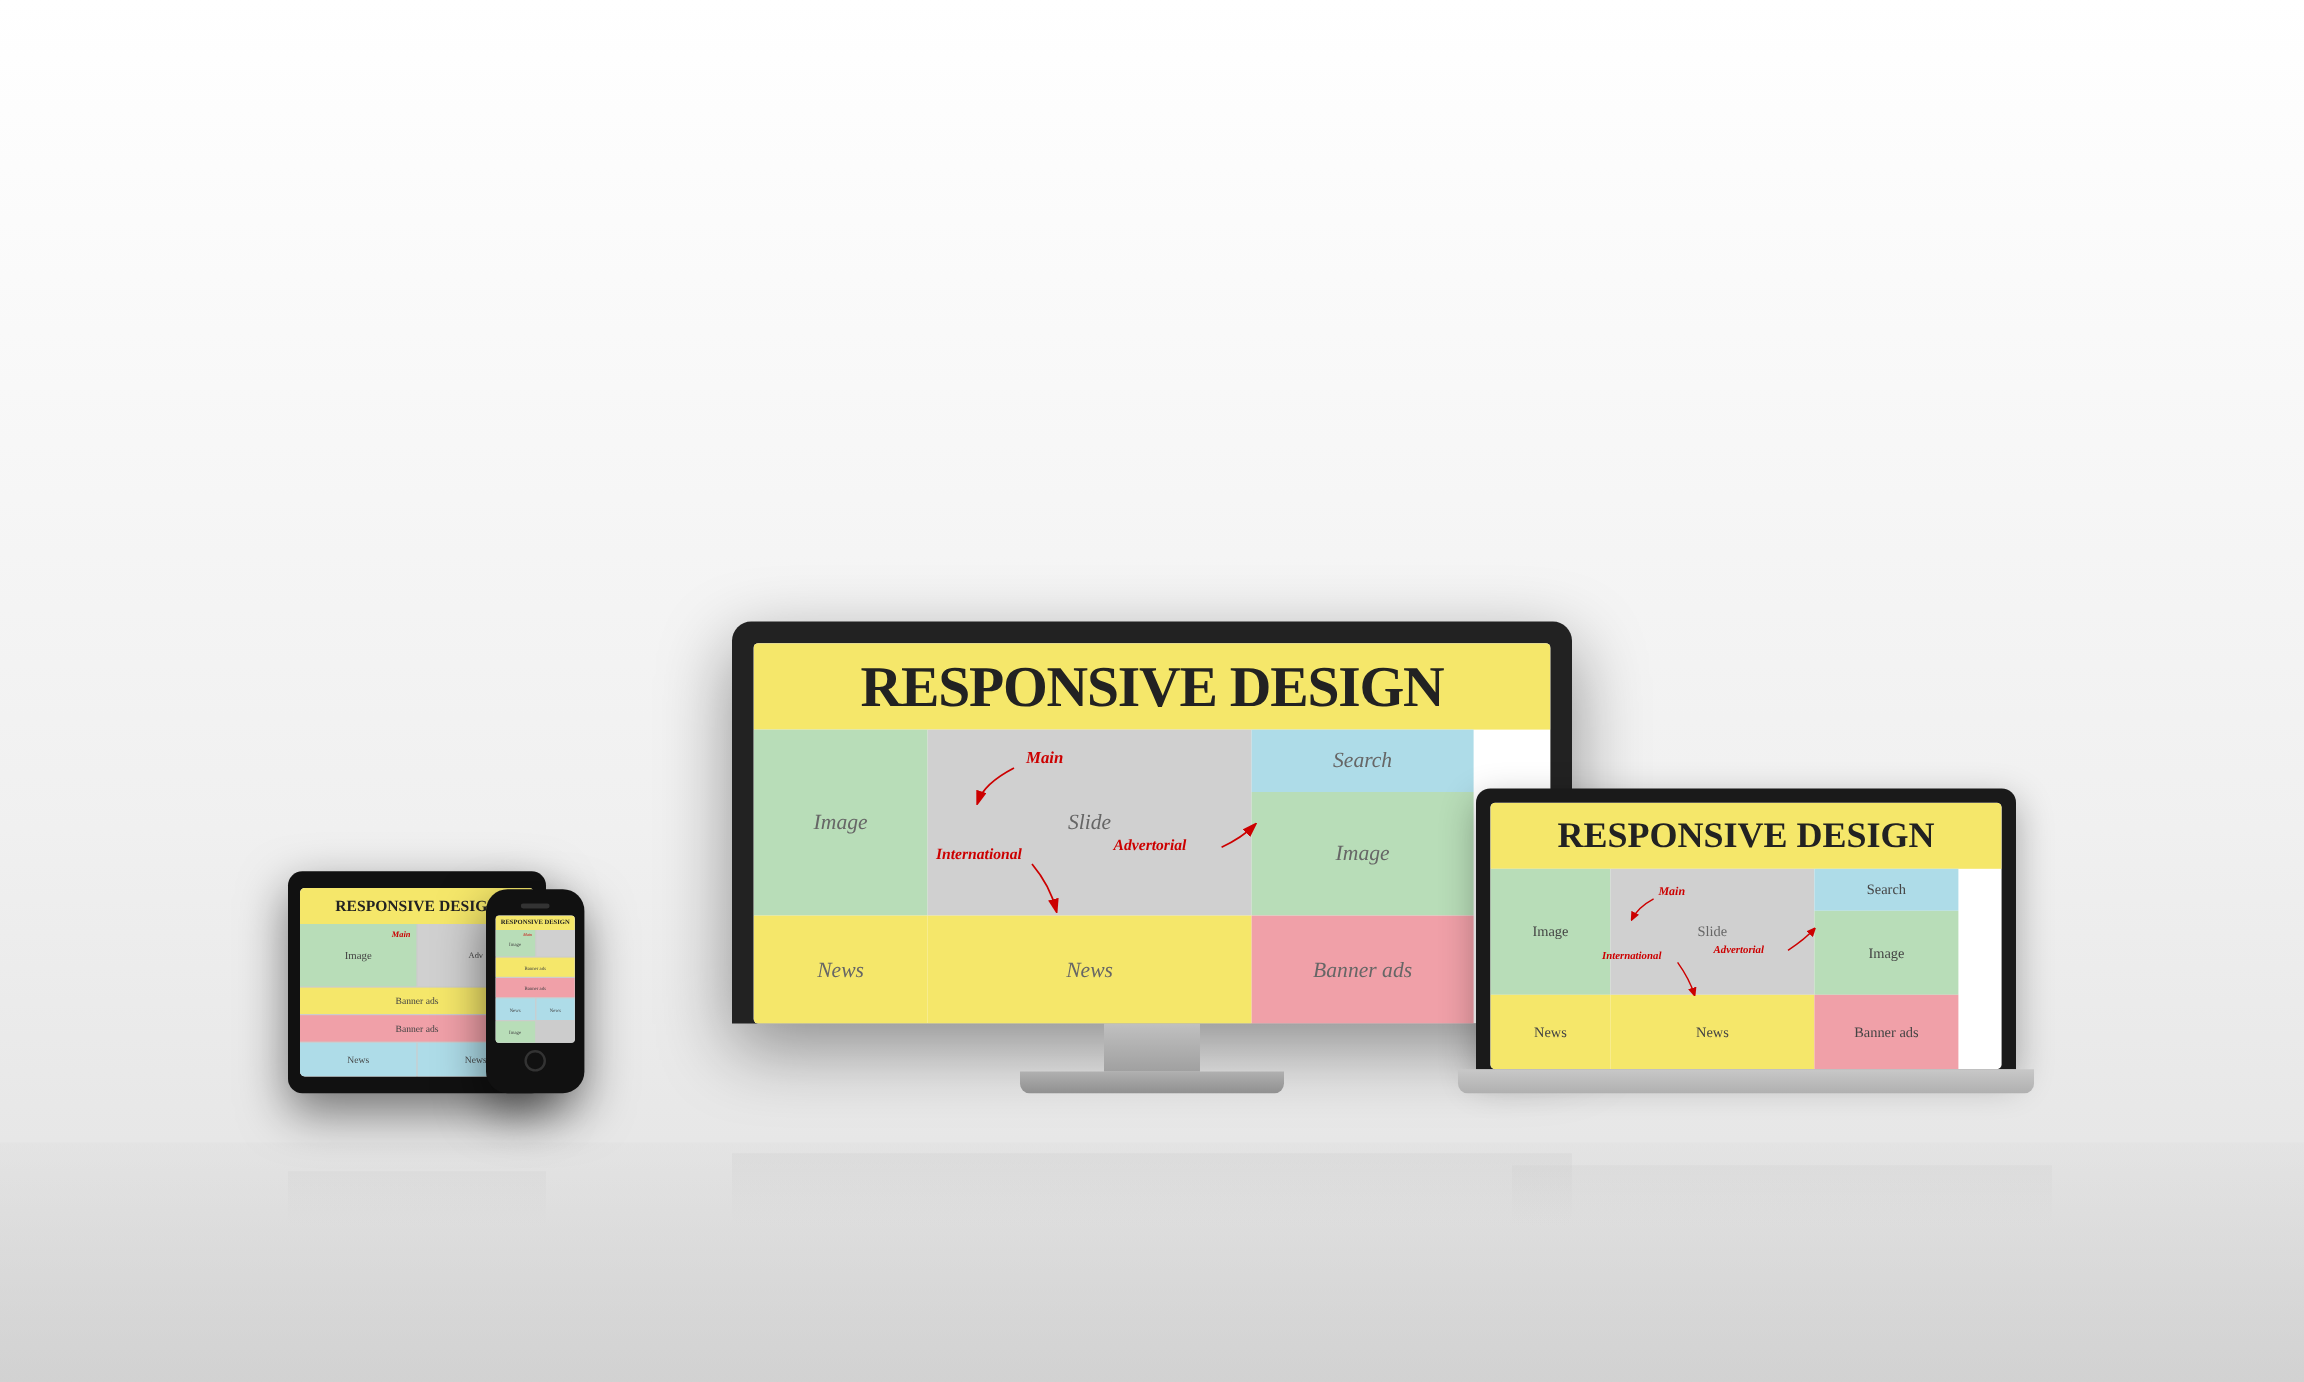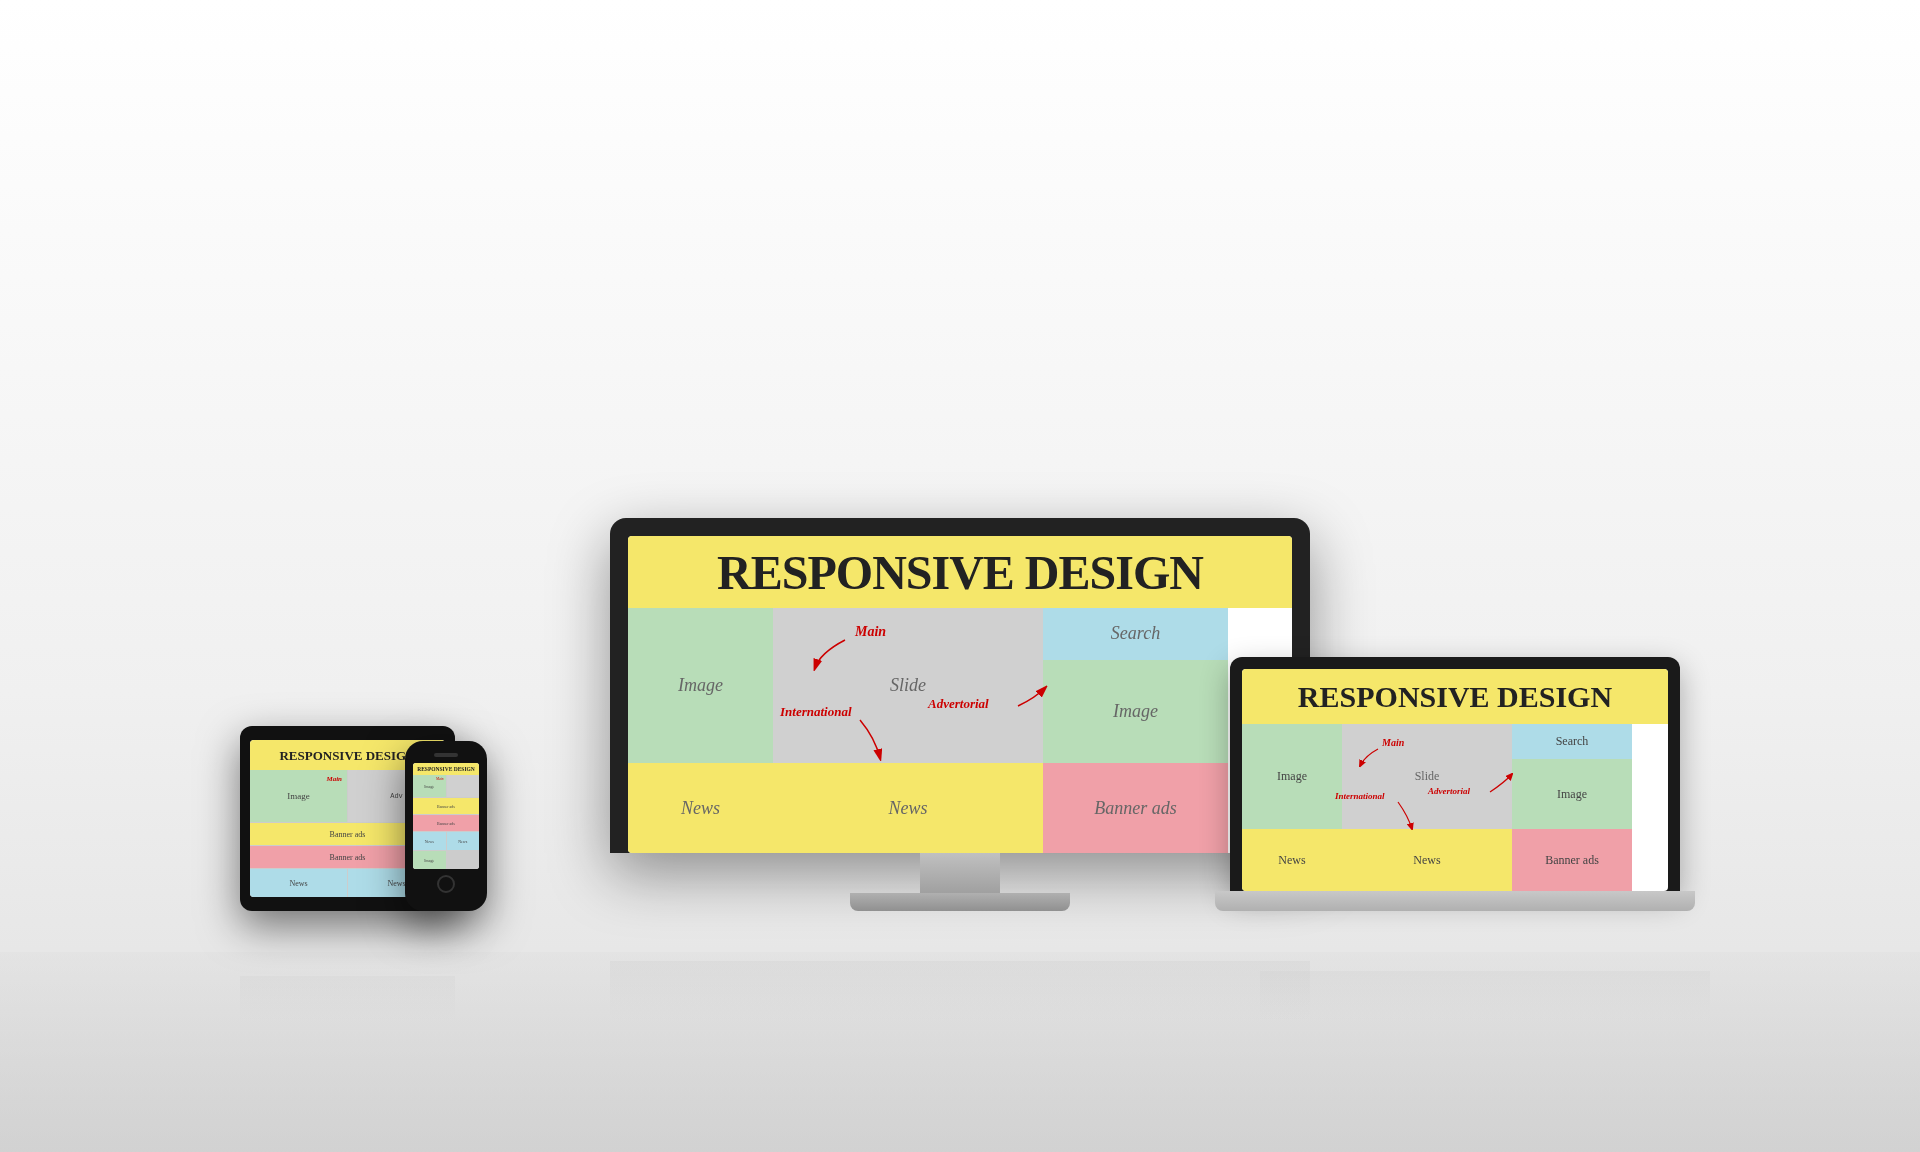--- a/index.html
+++ b/index.html
@@ -434,21 +434,21 @@
 DESIGN</span>
         </div>
 
         <div style="display:grid; grid-template-columns:1fr 1fr; gap:1px; background:#ccc;">
 
           <div style="background:#b8ddb8; height:52px; display:flex; align-items:center; justify-content:center; position:relative;">
             <span style="font-size:9px; font-family:'Comic Sans MS',cursive; color:#444;">Image</span>
             <span style="position:absolute; top:5px; right:5px; font-size:7px; color:#cc0000; font-family:'Comic Sans MS',cursive; font-style:italic; font-weight:bold;">Main</span>
           </div>
           <div style="background:#d0d0d0; height:52px; display:flex; align-items:center; justify-content:center;">
-            <span style="font-size:7px; font-family:Liberation Mono, monospace; color:#444;">Adv</span>
+            <span style="font-size:7px; font-family:Liberation Serif, serif; color:#444;">Adv</span>
           </div>
 
           <div style="background:#f5e76a; height:22px; display:flex; align-items:center; justify-content:center; grid-column:1/-1;">
             <span style="font-size:8px; font-family:'Comic Sans MS',cursive; color:#444;">Banner ads</span>
           </div>
 
           <div style="background:#f0a0a8; height:22px; display:flex; align-items:center; justify-content:center; grid-column:1/-1;">
             <span style="font-size:8px; font-family:'Comic Sans MS',cursive; color:#444;">Banner ads</span>
           </div>
 

